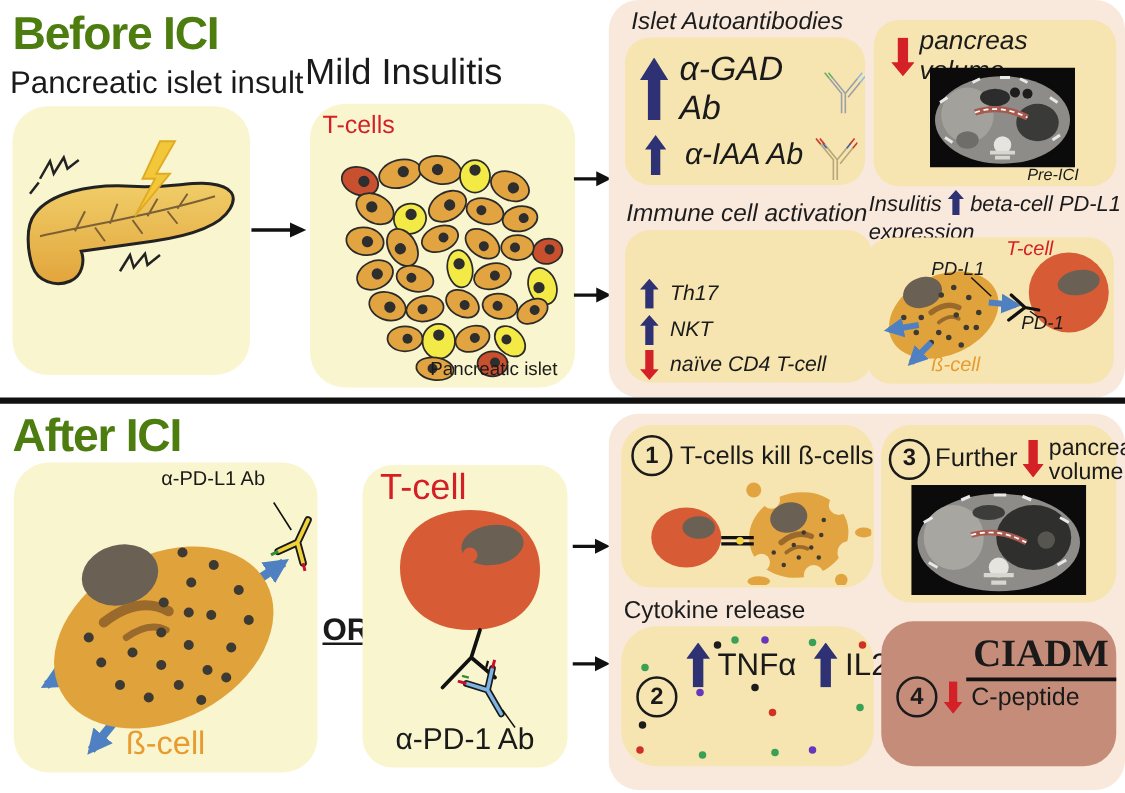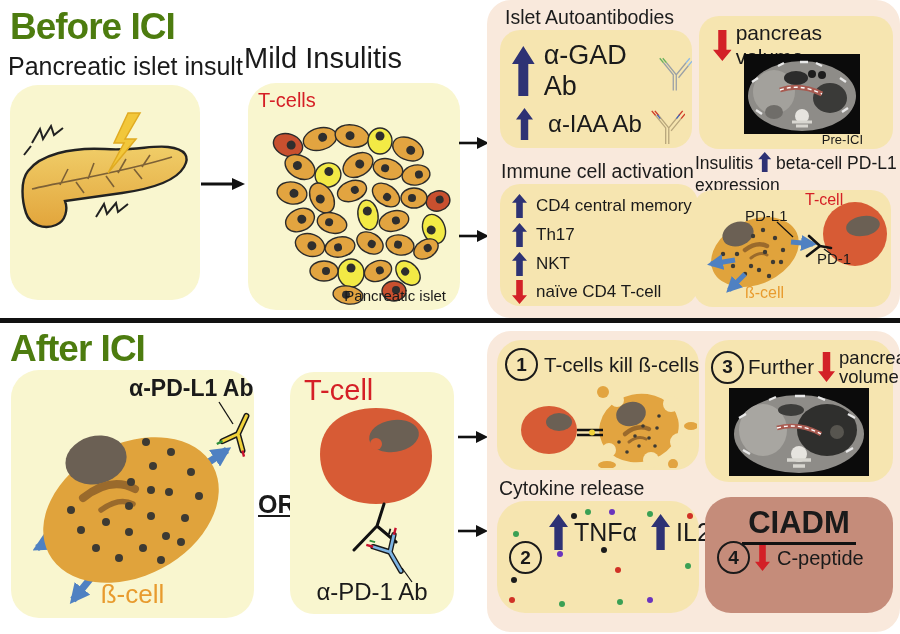--- a/index.html
+++ b/index.html
@@ -216,21 +216,21 @@
 
   <svg class="abs harrow" style="left:459px;top:136px;" width="30" height="14" viewBox="0 0 30 14">
     <line x1="0" y1="7" x2="20" y2="7" stroke="#111" stroke-width="2.6"></line>
       <polygon points="18,1 30,7 18,13" fill="#111"></polygon>
   </svg>
   <svg class="abs harrow" style="left:459px;top:229px;" width="30" height="14" viewBox="0 0 30 14">
     <line x1="0" y1="7" x2="20" y2="7" stroke="#111" stroke-width="2.6"></line>
       <polygon points="18,1 30,7 18,13" fill="#111"></polygon>
   </svg>
 
-  <div class="peach" style="left:487px;top:0px;width:413px;height:318px;">
+  <div class="peach" style="left:487px;top:0px;width:413px;height:318px;font-style:italic;">
 
     <div class="abs hdr" style="left:18px;top:6px;">Islet Autoantibodies</div>
     <div class="tan" style="left:13px;top:30px;width:192px;height:118px;">
       <div class="row" style="position:absolute;left:16px;top:72px;">
         <span class="barrow navy" style="width:17px;height:32px;"></span>
         <span class="auto-label-sm" style="margin-left:6px;">α-IAA Ab</span>
         <svg width="34" height="44" viewBox="0 0 44 56">
           <g stroke="#b9a77c" stroke-width="1.7" fill="none">
             <path d="M19 54 V33 L6 17 M23 54 V33 L10 17 M23 33 L36 17 M26 37 L39 21"></path>
           </g>
@@ -247,24 +247,20 @@
             <path d="M19 54 V33 L6 17 M23 54 V33 L10 17 M23 33 L36 17 M26 37 L39 21"></path>
           </g>
           <path d="M6 17 L1 11 M10 17 L5 11" stroke="#69b05e" stroke-width="1.7"></path>
           <path d="M36 17 L41 11 M39 21 L44 15" stroke="#8cb9e8" stroke-width="1.7"></path>
         </svg>
       </div>
     </div>
 
     <div class="abs hdr" style="left:14px;top:160px;">Immune cell activation</div>
     <div class="tan" style="left:13px;top:184px;width:198px;height:122px;">
-      <div class="row" style="position:absolute;left:12px;top:10px;">
-        <span class="barrow navy" style="width:15px;height:24px;"></span>
-        <span class="imm-item">CD4 central memory</span>
-      </div>
       <div class="row" style="position:absolute;left:12px;top:39px;">
         <span class="barrow navy" style="width:15px;height:24px;"></span>
         <span class="imm-item">Th17</span>
       </div>
       <div class="row" style="position:absolute;left:12px;top:68px;">
         <span class="barrow navy" style="width:15px;height:24px;"></span>
         <span class="imm-item">NKT</span>
       </div>
       <div class="row" style="position:absolute;left:12px;top:96px;">
         <span class="barrow redc down" style="width:15px;height:24px;"></span>
@@ -391,21 +387,21 @@
           <circle cx="170" cy="172" r="4"></circle>
       </g>
       <path d="M208 32 L222 54" stroke="#111" stroke-width="1.3"></path>
       <g transform="translate(227,64) rotate(205)">
         <path d="M0 0 L0 20 M0 0 L-11 -13 M0 0 L11 -13" stroke="#1a1a1a" stroke-width="6" fill="none" stroke-linecap="round"></path>
         <path d="M0 0 L0 20 M0 0 L-11 -13 M0 0 L11 -13" stroke="#f0d23a" stroke-width="3" fill="none" stroke-linecap="round"></path>
         <path d="M-11 -13 l-4 -5" stroke="#c8102e" stroke-width="2.4"></path>
         <path d="M11 -13 l4 -5" stroke="#2f8f3a" stroke-width="2.4"></path>
       </g>
     </svg>
-    <span class="abs" style="left:118px;top:5px;font-size:23px;font-weight:bold;">α-PD-L1 Ab</span>
+    <span class="abs" style="left:118px;top:5px;font-size:16px;">α-PD-L1 Ab</span>
     <span class="abs orange-text" style="left:0;right:0;bottom:8px;text-align:center;font-size:26px;">ß-cell</span>
   </div>
 
   <div class="abs or-label" style="left:258px;top:490px;">OR</div>
 
   <div class="softbox" style="left:290px;top:372px;width:164px;height:242px;border-radius:24px;">
     <span class="abs red-text" style="left:14px;top:2px;font-size:29px;">T-cell</span>
     <svg class="abs" style="left:0;top:0;" viewBox="0 0 164 242" width="164" height="242">
       <path d="M30 82 C30 52 55 36 86 36 C118 36 142 54 142 84 C142 112 122 132 86 132 C52 132 30 112 30 82 Z" fill="#d75b35"></path>
       <ellipse cx="104" cy="64" rx="25" ry="16" fill="#6b6054" transform="rotate(-8 104 64)"></ellipse>
@@ -523,21 +519,21 @@
       <span class="dot dr" style="left:118px;top:66px;"></span>
       <span class="dot dp" style="left:112px;top:8px;"></span>
       <span class="dot dp" style="left:60px;top:50px;"></span>
       <span class="dot dp" style="left:150px;top:96px;"></span>
       <span class="dot dk" style="left:14px;top:76px;"></span>
       <span class="dot dk" style="left:74px;top:12px;"></span>
       <span class="dot dk" style="left:104px;top:46px;"></span>
     </div>
 
     <div class="rose" style="left:218px;top:166px;width:188px;height:116px;">
-      <div style="text-align:center;margin-top:8px;">
+      <div style="text-align:right;margin-top:8px;font-family:Liberation Serif, serif;">
         <span class="ciadm-title">CIADM</span>
       </div>
       <span class="num-circle abs" style="left:12px;top:44px;">4</span>
       <div class="row" style="position:absolute;left:50px;top:48px;gap:7px;">
         <span class="barrow redc down" style="width:15px;height:26px;"></span>
         <span style="font-size:20px;">C-peptide</span>
       </div>
     </div>
   </div>
 

